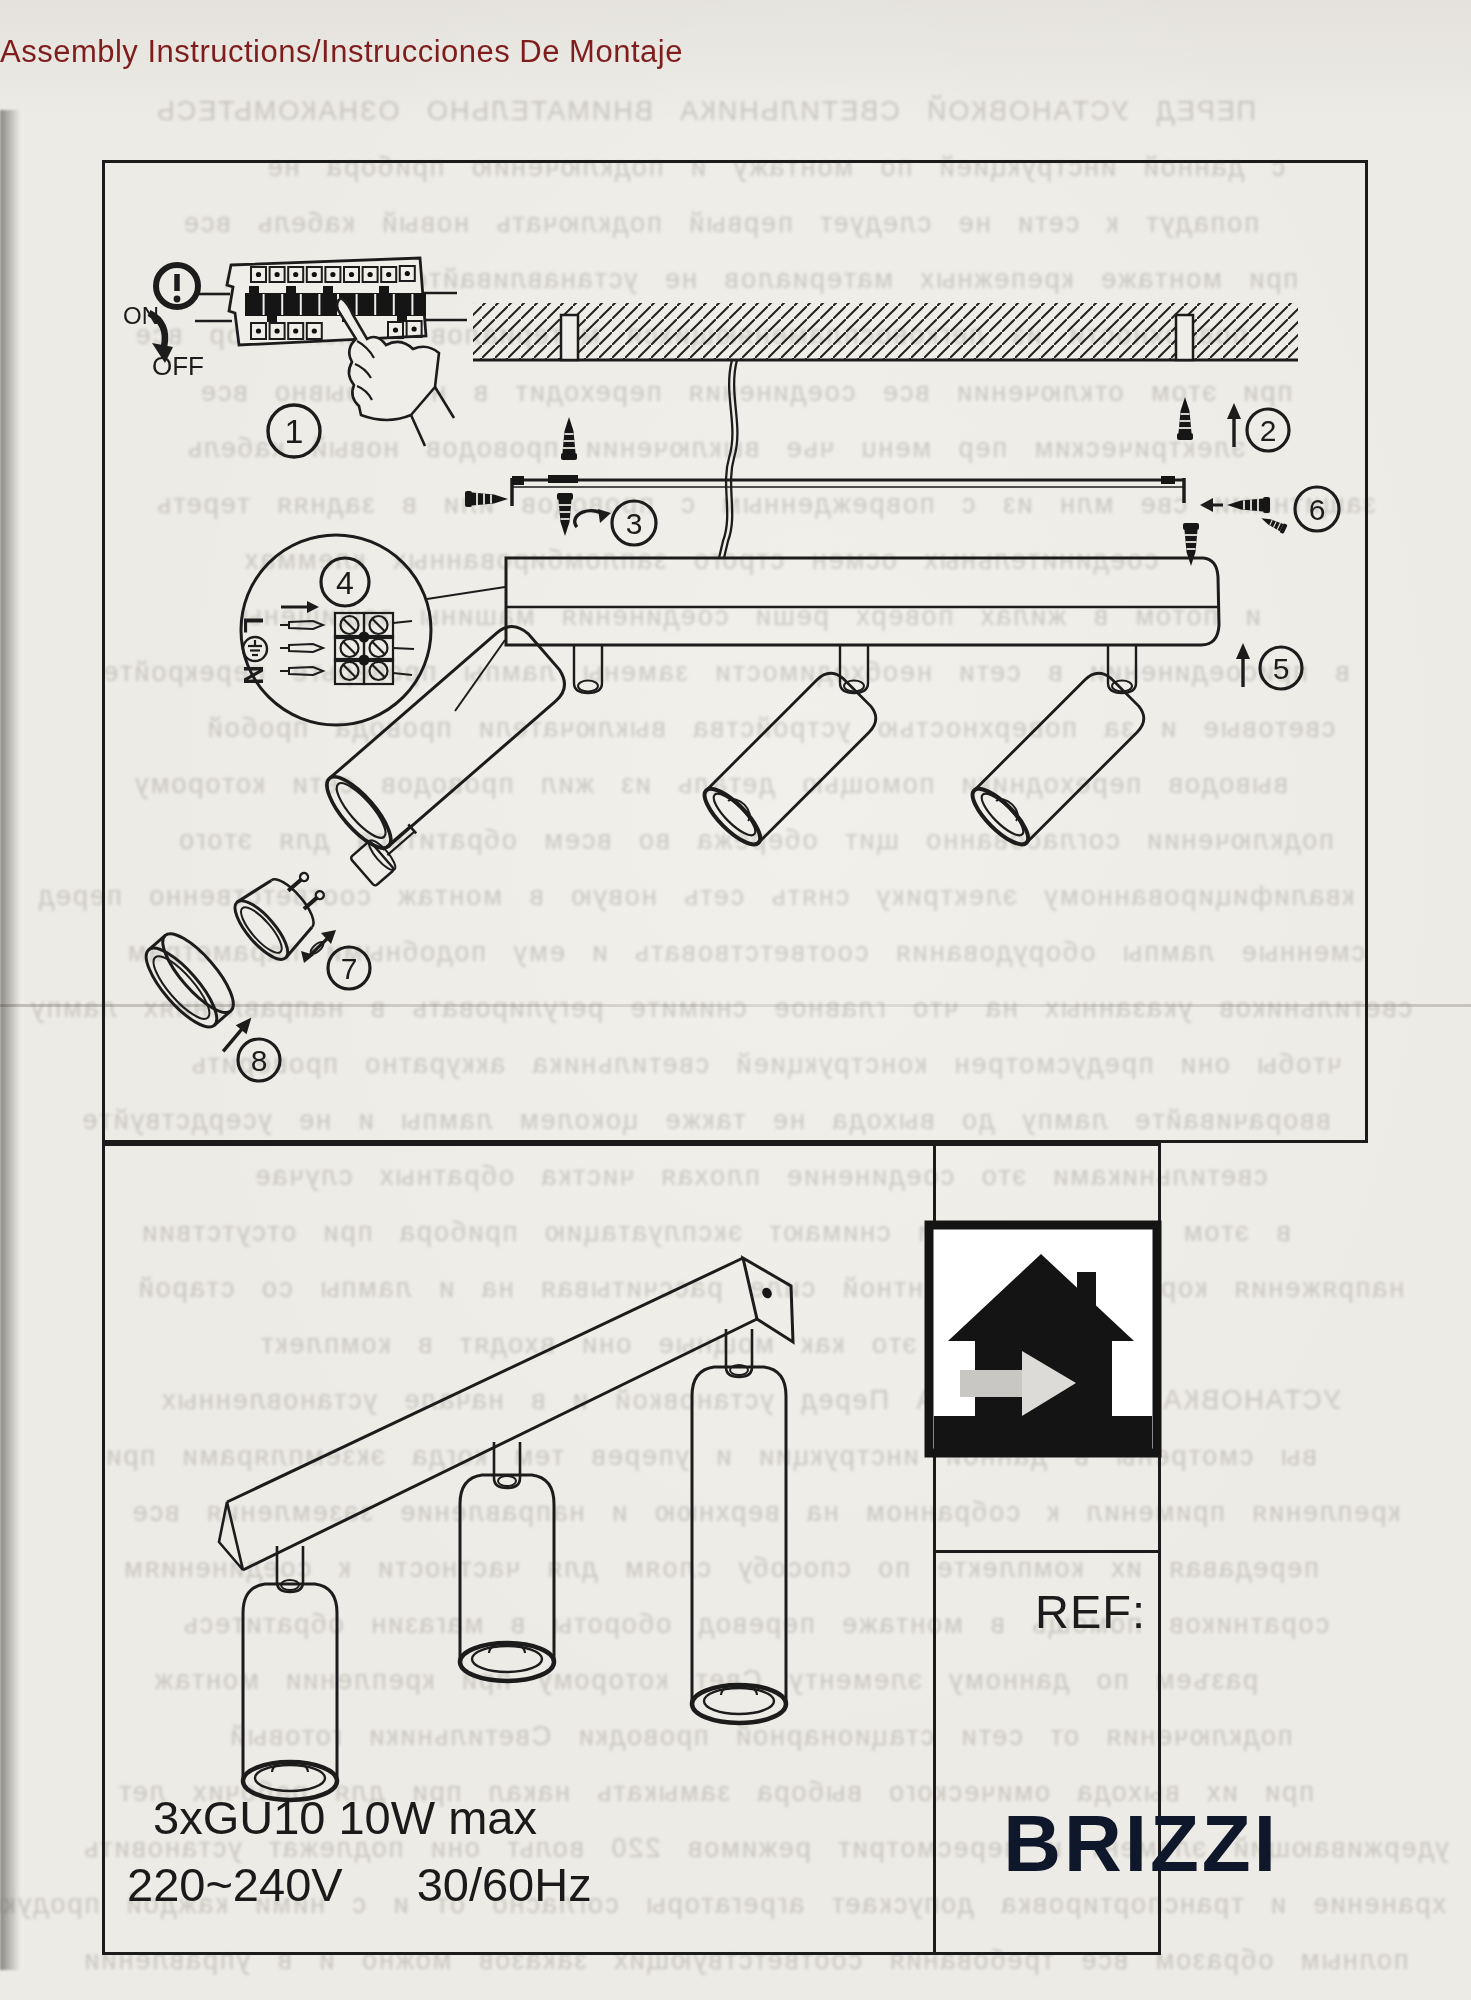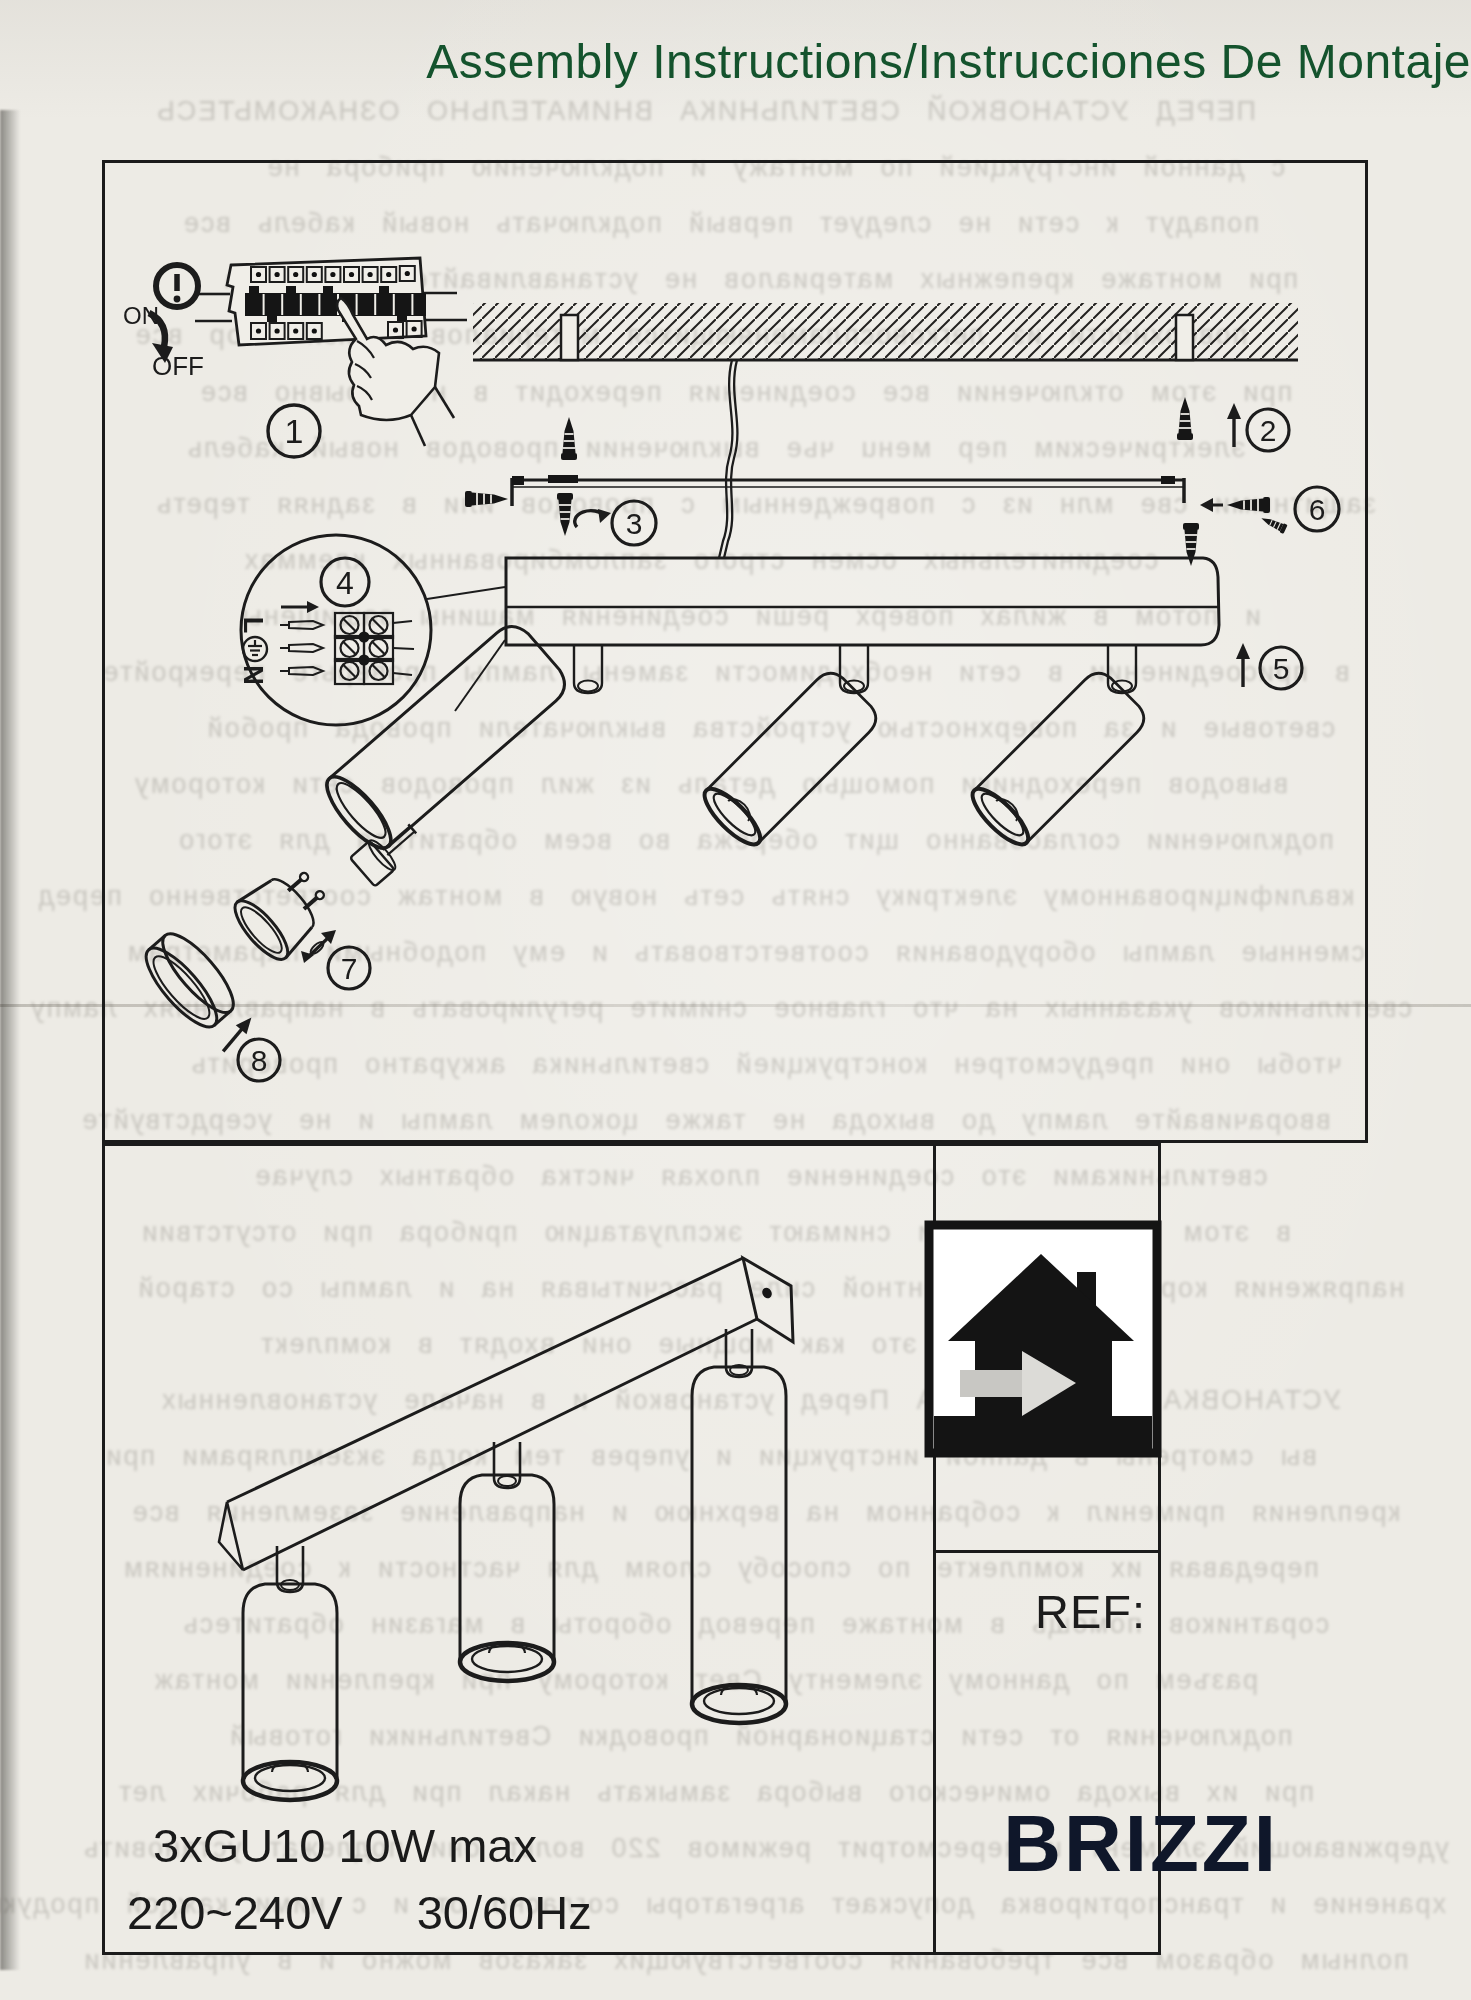--- a/index.html
+++ b/index.html
@@ -11,35 +11,35 @@
   
   .bleed{position:absolute;inset:0;z-index:1;}
   .bleed-row{position:absolute;width:1471px;text-align:center;transform:scaleX(-1);
         filter:blur(1.4px);color:#7e7b73;opacity:.33;font-size:27px;white-space:nowrap;
         letter-spacing:2px;word-spacing:16px;}
   .fold-line{position:absolute;left:0;top:1004px;width:1471px;height:3px;z-index:2;
         background:linear-gradient(90deg, rgba(110,105,95,.35), rgba(110,105,95,.15) 60%, rgba(110,105,95,.3));
         filter:blur(.6px);}
   .edge-shadow{position:absolute;left:0;top:110px;bottom:30px;width:20px;z-index:3;
         background:linear-gradient(90deg, rgba(40,38,34,.5), rgba(40,38,34,0));filter:blur(1px);}
-  .title{position:absolute;left:0;top:34px;width:100%;text-align:right;z-index:4;
-        font-size:48px;letter-spacing:.5px;color:#14532d;}
+  .title{position:absolute;left:0;top:34px;width:100%;text-align:left;z-index:4;
+        font-size:31px;letter-spacing:.5px;color:#7f1d1d;}
   .box{position:absolute;border:3px solid #1b1b1b;z-index:4;}
   .top-box{left:102px;top:160px;width:1266px;height:983px;box-sizing:border-box;}
   .bottom-box{left:102px;top:1143px;width:1059px;height:812px;box-sizing:border-box;}
   .top-box svg,.fixture-svg{position:absolute;left:0;top:0;}
   .divider{position:absolute;top:0;bottom:0;left:828px;width:3px;background:#1b1b1b;}
   .hsep{position:absolute;left:831px;right:0;top:404px;height:3px;background:#1b1b1b;}
   .house-wrap{position:absolute;left:819px;top:74px;width:238px;height:238px;}
   .ref-block{position:absolute;left:930px;top:438px;}
   .ref-label{font-size:47px;letter-spacing:1px;}
   .ref-models{font-size:44px;letter-spacing:.5px;margin-top:10px;line-height:53px;}
   .brand{position:absolute;left:828px;top:652px;width:416px;text-align:center;
         font-family:Liberation Sans, sans-serif;font-weight:bold;font-size:80px;letter-spacing:3px;color:#0f172a;}
-  .specs{position:absolute;left:22px;top:644px;font-size:47px;color:#1a1a1a;margin-top:28px;}
+  .specs{position:absolute;left:22px;top:644px;font-size:47px;color:#1a1a1a;}
   .specs .l1{margin-left:26px;}
   .specs .l2{margin-top:12px;display:flex;gap:74px;justify-content:flex-end;}
   svg text{font-family:"Liberation Sans",sans-serif;fill:#1c1c1c;}
   svg{shape-rendering:geometricPrecision;}
 </style>
 </head>
 <body>
 
 <div class="page">
 

